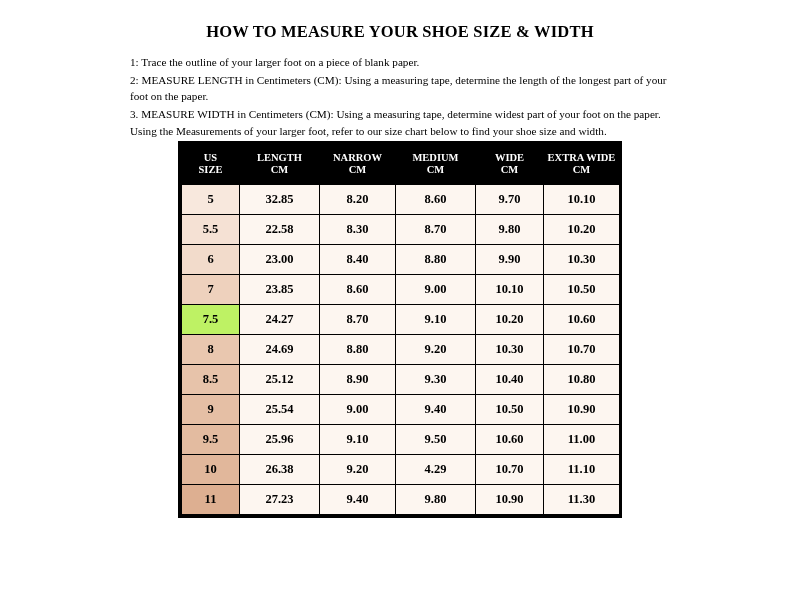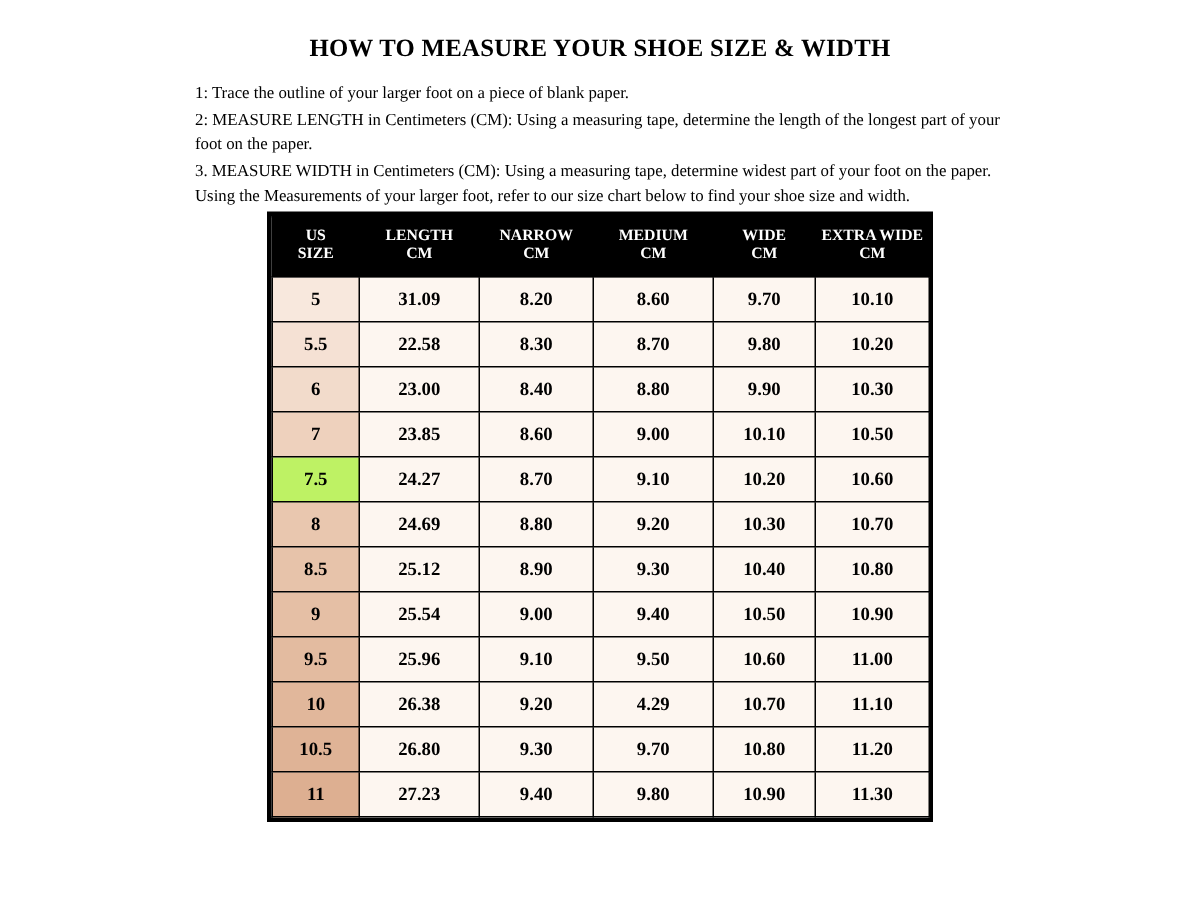--- a/index.html
+++ b/index.html
@@ -143,21 +143,21 @@
           </th>
           <th>
             <span>EXTRA WIDE</span>
             <span class="sub">CM</span>
           </th>
         </tr>
       </thead>
       <tbody id="chart-body">
           <tr>
             <td class="us-col" style="background: rgb(248, 232, 221);">5</td>
-            <td style="background: rgb(253, 246, 240);">31.09</td>
+            <td style="background: rgb(253, 246, 240);">32.85</td>
             <td style="background: rgb(253, 246, 240);">8.20</td>
             <td style="background: rgb(253, 246, 240);">8.60</td>
             <td style="background: rgb(253, 246, 240);">9.70</td>
             <td style="background: rgb(253, 246, 240);">10.10</td>
           </tr>
           <tr>
             <td class="us-col" style="background: rgb(245, 225, 212);">5.5</td>
             <td style="background: rgb(253, 246, 240);">22.58</td>
             <td style="background: rgb(253, 246, 240);">8.30</td>
             <td style="background: rgb(253, 246, 240);">8.70</td>
@@ -222,28 +222,20 @@
           </tr>
           <tr>
             <td class="us-col" style="background: rgb(225, 183, 155);">10</td>
             <td style="background: rgb(253, 246, 240);">26.38</td>
             <td style="background: rgb(253, 246, 240);">9.20</td>
             <td style="background: rgb(253, 246, 240);">4.29</td>
             <td style="background: rgb(253, 246, 240);">10.70</td>
             <td style="background: rgb(253, 246, 240);">11.10</td>
           </tr>
           <tr>
-            <td class="us-col" style="background: rgb(223, 179, 150);">10.5</td>
-            <td style="background: rgb(253, 246, 240);">26.80</td>
-            <td style="background: rgb(253, 246, 240);">9.30</td>
-            <td style="background: rgb(253, 246, 240);">9.70</td>
-            <td style="background: rgb(253, 246, 240);">10.80</td>
-            <td style="background: rgb(253, 246, 240);">11.20</td>
-          </tr>
-          <tr>
             <td class="us-col" style="background: rgb(221, 175, 145);">11</td>
             <td style="background: rgb(253, 246, 240);">27.23</td>
             <td style="background: rgb(253, 246, 240);">9.40</td>
             <td style="background: rgb(253, 246, 240);">9.80</td>
             <td style="background: rgb(253, 246, 240);">10.90</td>
             <td style="background: rgb(253, 246, 240);">11.30</td>
           </tr>
         </tbody>
     </table>
   </div>

